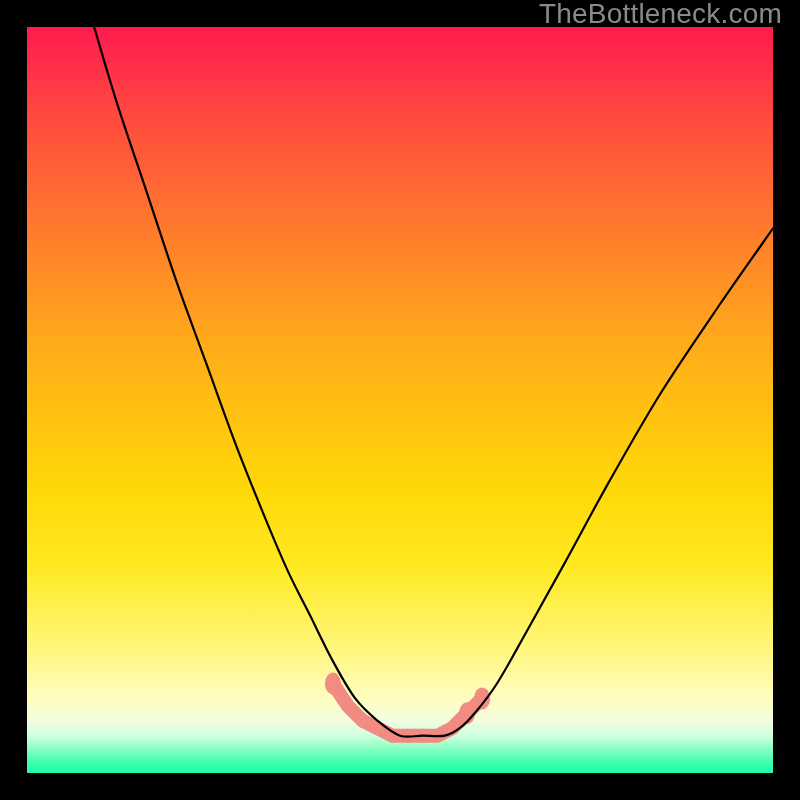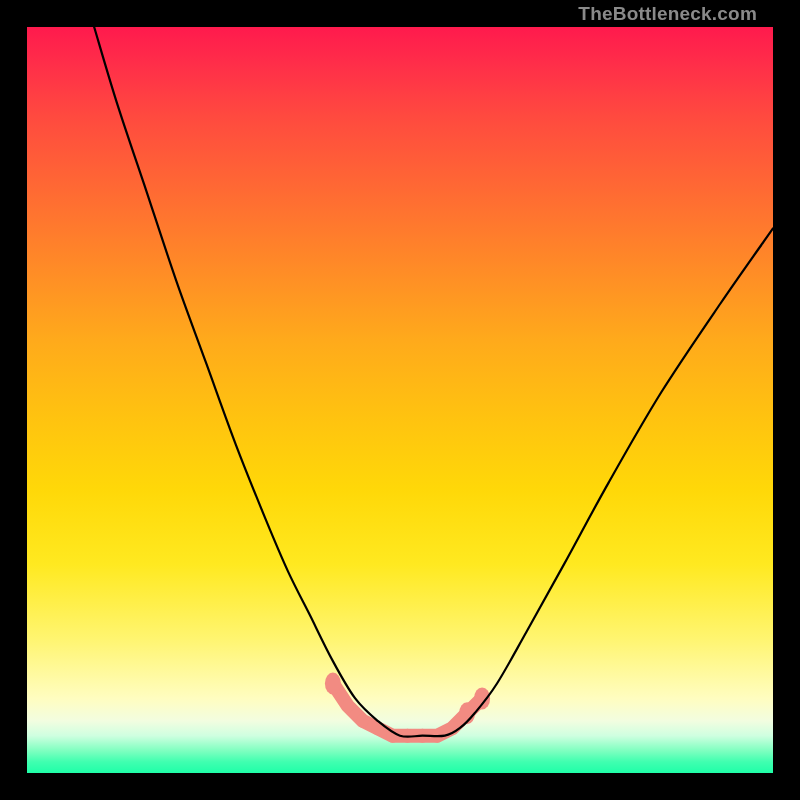--- a/index.html
+++ b/index.html
@@ -43,26 +43,26 @@
       #f2fde0 93%,
       #cfffe0 95%,
       #7fffc0 97%,
       #40ffb0 98.5%,
       #1fffa8 100%
     );
   }
   .watermark {
     position: absolute;
     top: 0;
-    right: 43px;
+    right: 18px;
     height: 27px;
     line-height: 27px;
     color: #8a8a8a;
-    font-size: 19px;
-    font-weight: 700;
+    font-size: 28px;
+    font-weight: 400;
     letter-spacing: 0.2px;
     user-select: none;
   }
   svg.curve {
     position: absolute;
     top: 0; left: 0;
     width: 746px;
     height: 746px;
     overflow: visible;
   }

